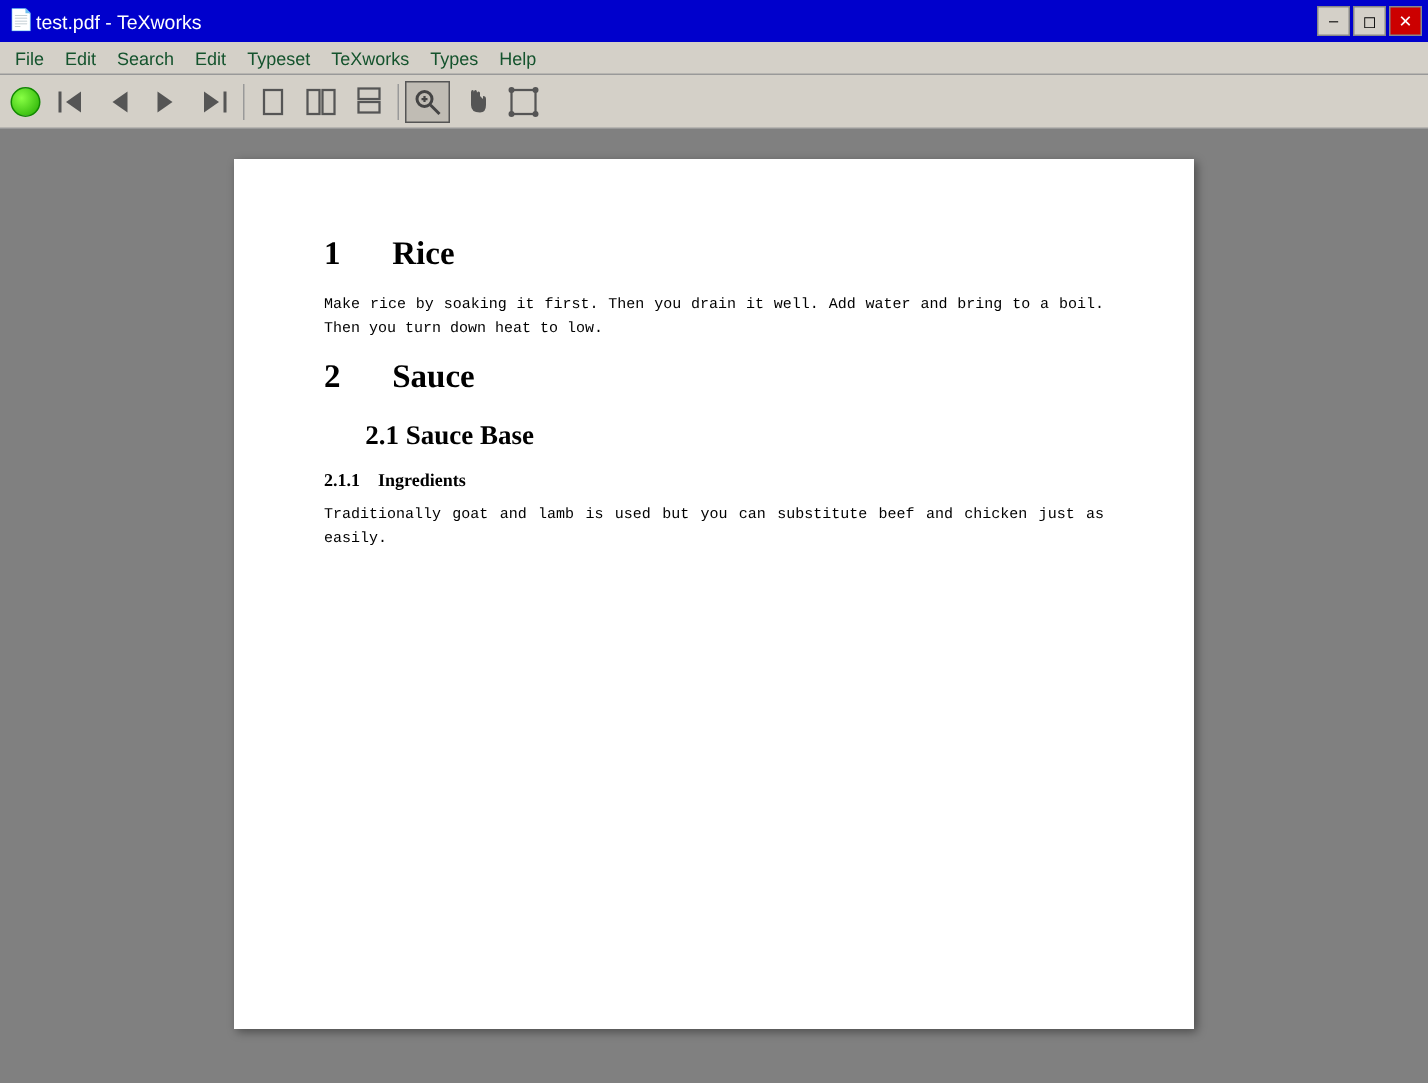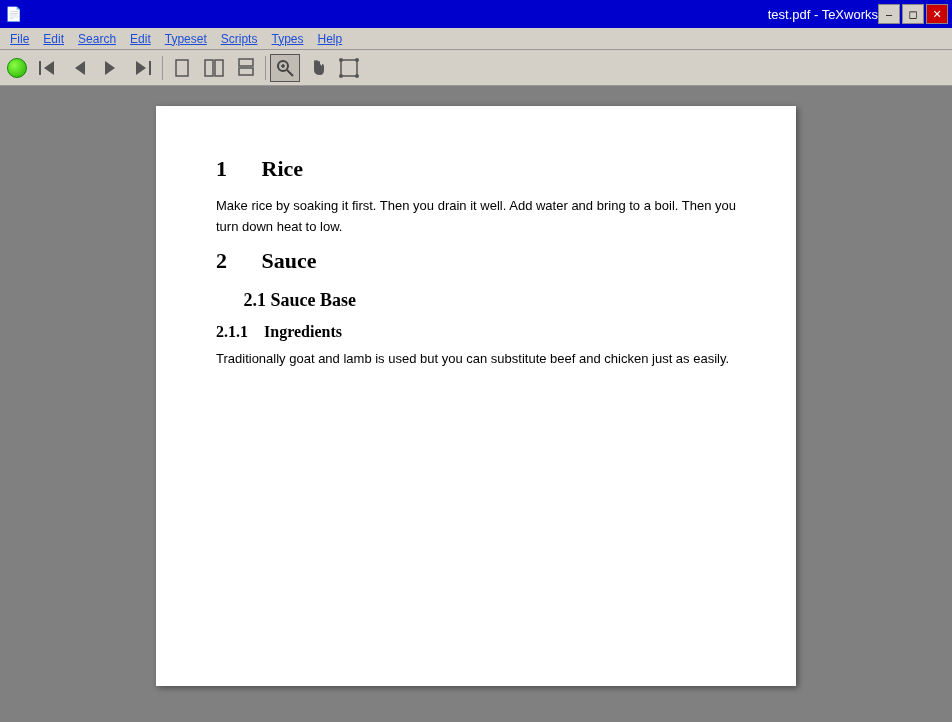--- a/index.html
+++ b/index.html
@@ -13,21 +13,21 @@
       align-items: center;
       justify-content: space-between;
       padding: 0 4px;
       user-select: none;
     }
     .titlebar-title {
       color: white;
       font-family: Arial, sans-serif;
       font-size: 13px;
       flex: 1;
-      text-align: right;
+      text-align: left;
     }
     .titlebar-icon {
       width: 20px;
       height: 20px;
       display: flex; align-items: center; justify-content: center;
     }
     .titlebar-buttons {
       display: flex;
       gap: 2px;
     }
@@ -58,22 +58,21 @@
       align-items: center;
       padding: 0 4px;
       gap: 2px;
       border-bottom: 1px solid #999;
       font-family: Arial, sans-serif;
       font-size: 12px;
     }
     .menubar-item {
       padding: 2px 6px;
       cursor: pointer;
-      color: #1d4ed8;
-      text-decoration: underline;
+      color: #14532d;
     }
 
     
     .toolbar {
       background: #d4d0c8;
       height: 36px;
       display: flex;
       align-items: center;
       padding: 2px 4px;
       gap: 2px;
@@ -144,28 +143,28 @@
     }
     .doc-subsection-title {
       font-family: 'Times New Roman', Times, serif;
       font-size: 18px;
       font-weight: bold;
       margin-bottom: 10px;
       margin-top: 16px;
     }
     .doc-subsubsection-title {
       font-family: 'Times New Roman', Times, serif;
-      font-size: 16px;
+      font-size: 12px;
       font-weight: bold;
       margin-bottom: 8px;
       margin-top: 12px;
     }
     .doc-paragraph {
-      font-family: Liberation Sans, sans-serif;
-      font-size: 13px;
+      font-family: Liberation Mono, monospace;
+      font-size: 10px;
       line-height: 1.6;
       text-align: justify;
       margin-bottom: 10px;
     }
     .section-number {
       display: inline-block;
       width: 40px;
     }
     .subsection-number {
       display: inline-block;
@@ -192,21 +191,21 @@
     <div class="titlebar-btn close-btn">✕</div>
   </div>
 </div>
 
 <div class="menubar">
   <div class="menubar-item">File</div>
   <div class="menubar-item">Edit</div>
   <div class="menubar-item">Search</div>
   <div class="menubar-item">Edit</div>
   <div class="menubar-item">Typeset</div>
-  <div class="menubar-item">Scripts</div>
+  <div class="menubar-item">TeXworks</div>
   <div class="menubar-item">Types</div>
   <div class="menubar-item">Help</div>
 </div>
 
 <div class="toolbar">
 
   <div class="toolbar-btn" style="width:26px;">
     <div class="green-circle"></div>
   </div>
 

